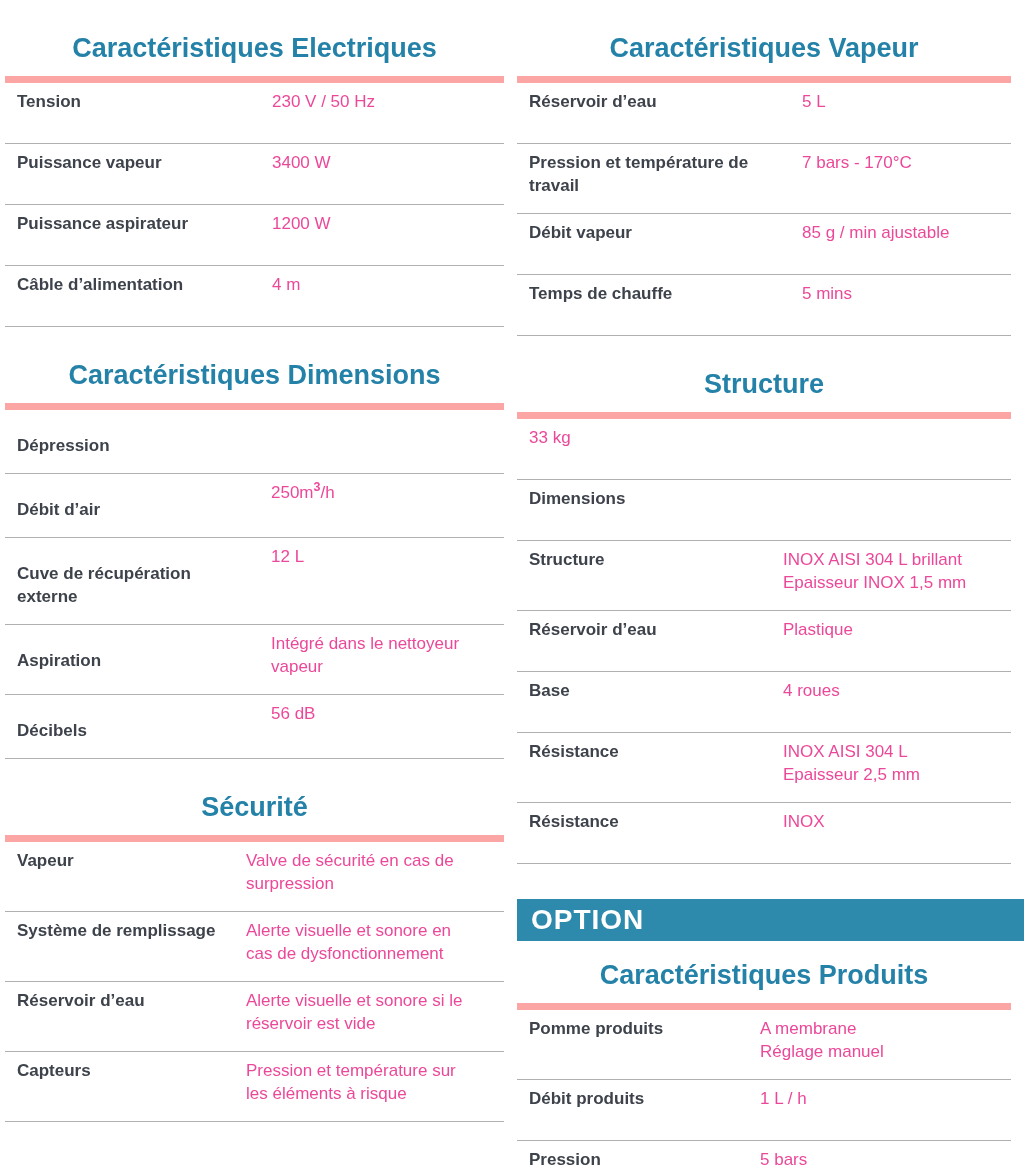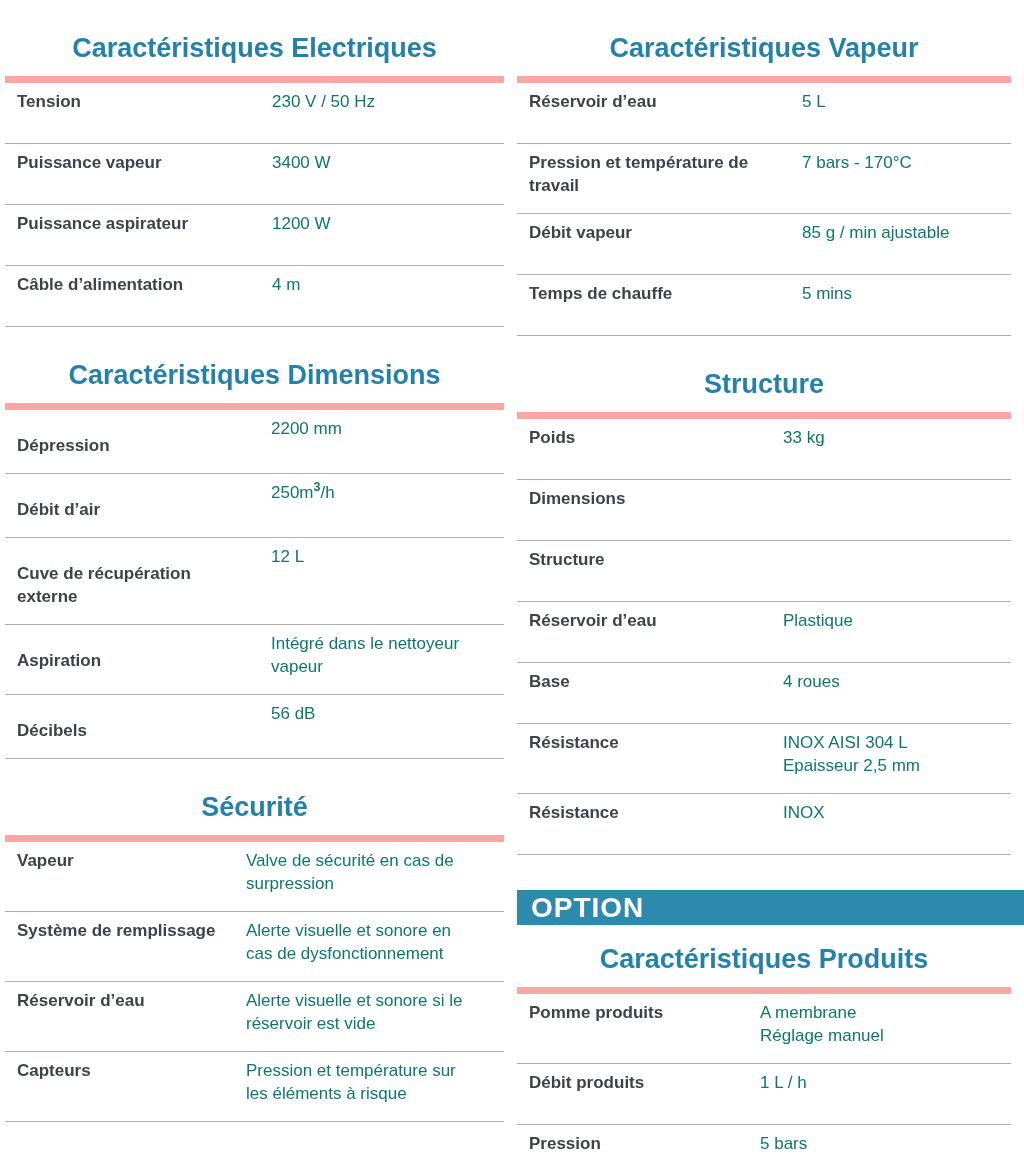--- a/index.html
+++ b/index.html
@@ -50,21 +50,21 @@
   }
   .label {
     font-weight: 700;
     color: #3d424b;
     flex: 0 0 auto;
     padding-right: 10px;
     box-sizing: border-box;
   }
   .value {
     font-weight: 400;
-    color: #0f766e;
+    color: #ec4899;
     flex: 1 1 auto;
     padding-right: 6px;
   }
   
   .t-electriques .label { width: 255px; }
   .t-aspirateur  .label { width: 254px; margin-top: 17px; }
   .t-securite    .label { width: 229px; }
   .t-vapeur      .label { width: 273px; }
   .t-structure   .label { width: 254px; }
   .t-produits    .label { width: 231px; }
@@ -72,21 +72,21 @@
   .sup3 {
     font-weight: 700;
     font-size: 12.5px;
     line-height: 0;
     vertical-align: 7px;
   }
 
   .option-banner {
     margin-top: 35px;
     margin-right: -13px; 
-    height: 35px;
+    height: 42px;
     background: #2d8aac;
     display: flex;
     align-items: center;
     padding-left: 14px;
     box-sizing: border-box;
   }
   .option-banner-label {
     color: #ffffff;
     font-weight: 700;
     font-size: 28px;
@@ -117,21 +117,20 @@
       <div class="row">
         <div class="cell label">Câble d’alimentation</div>
         <div class="cell value">4 m</div>
       </div>
     </section>
 
     <section class="spec-table t-aspirateur">
       <h2 class="spec-heading">Caractéristiques Dimensions</h2>
       <div class="row">
         <div class="cell label">Dépression</div>
-        <div class="cell value">2200 mm</div>
       </div>
       <div class="row">
         <div class="cell label">Débit d’air</div>
         <div class="cell value"><span>250m</span><sup class="sup3">3</sup><span>/h</span></div>
       </div>
       <div class="row">
         <div class="cell label">Cuve de récupération
 externe</div>
         <div class="cell value">12 L</div>
       </div>
@@ -191,28 +190,29 @@
       </div>
       <div class="row">
         <div class="cell label">Temps de chauffe</div>
         <div class="cell value">5 mins</div>
       </div>
     </section>
 
     <section class="spec-table t-structure">
       <h2 class="spec-heading">Structure</h2>
       <div class="row">
-        <div class="cell label">Poids</div>
         <div class="cell value">33 kg</div>
       </div>
       <div class="row">
         <div class="cell label">Dimensions</div>
       </div>
       <div class="row">
         <div class="cell label">Structure</div>
+        <div class="cell value">INOX AISI 304 L brillant
+Epaisseur INOX 1,5 mm</div>
       </div>
       <div class="row">
         <div class="cell label">Réservoir d’eau</div>
         <div class="cell value">Plastique</div>
       </div>
       <div class="row">
         <div class="cell label">Base</div>
         <div class="cell value">4 roues</div>
       </div>
       <div class="row">

